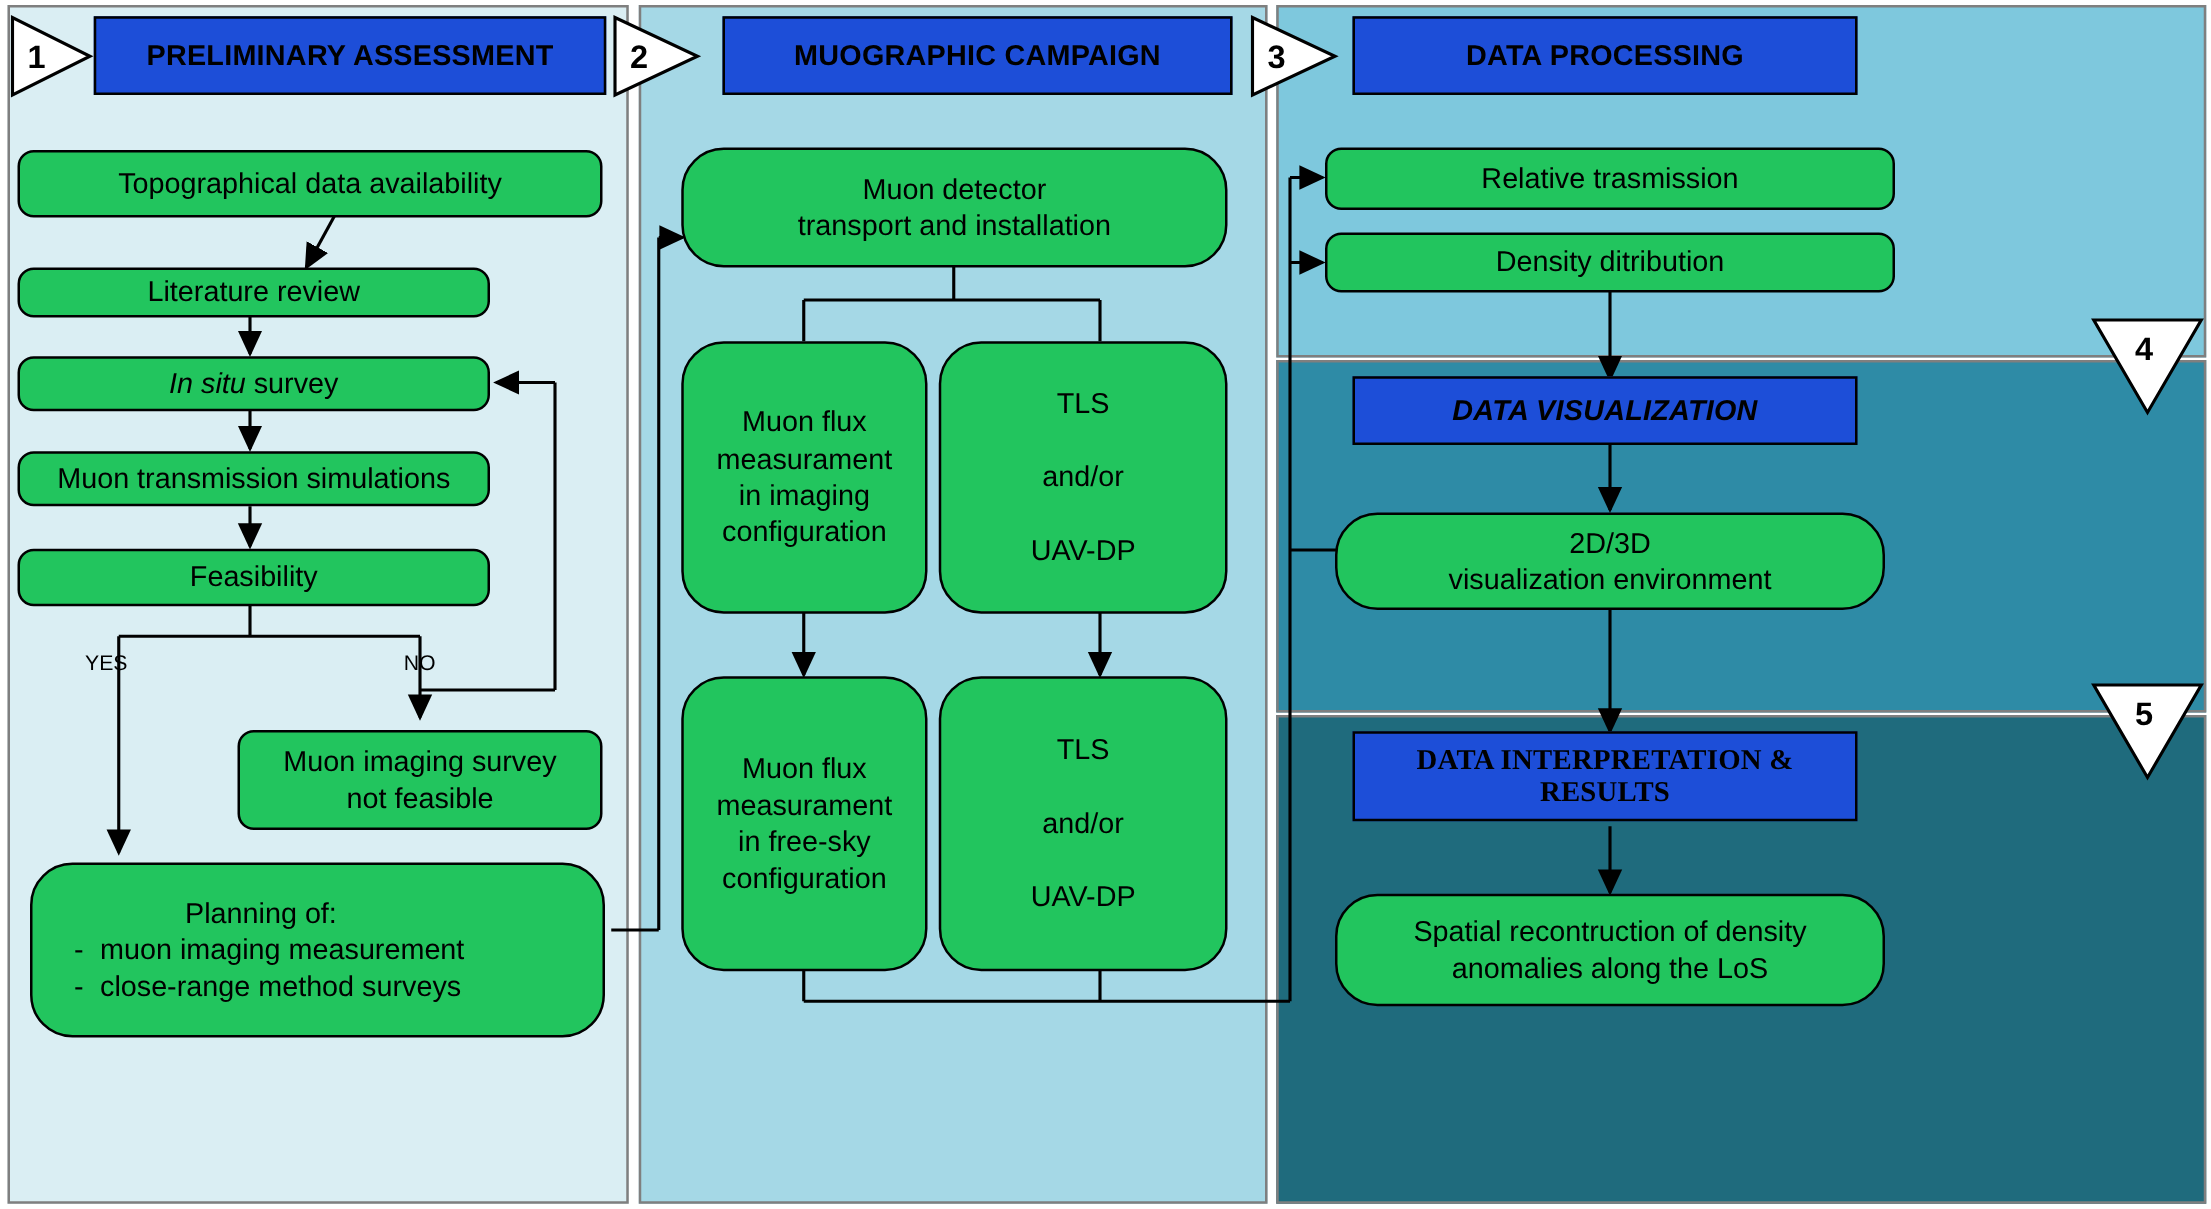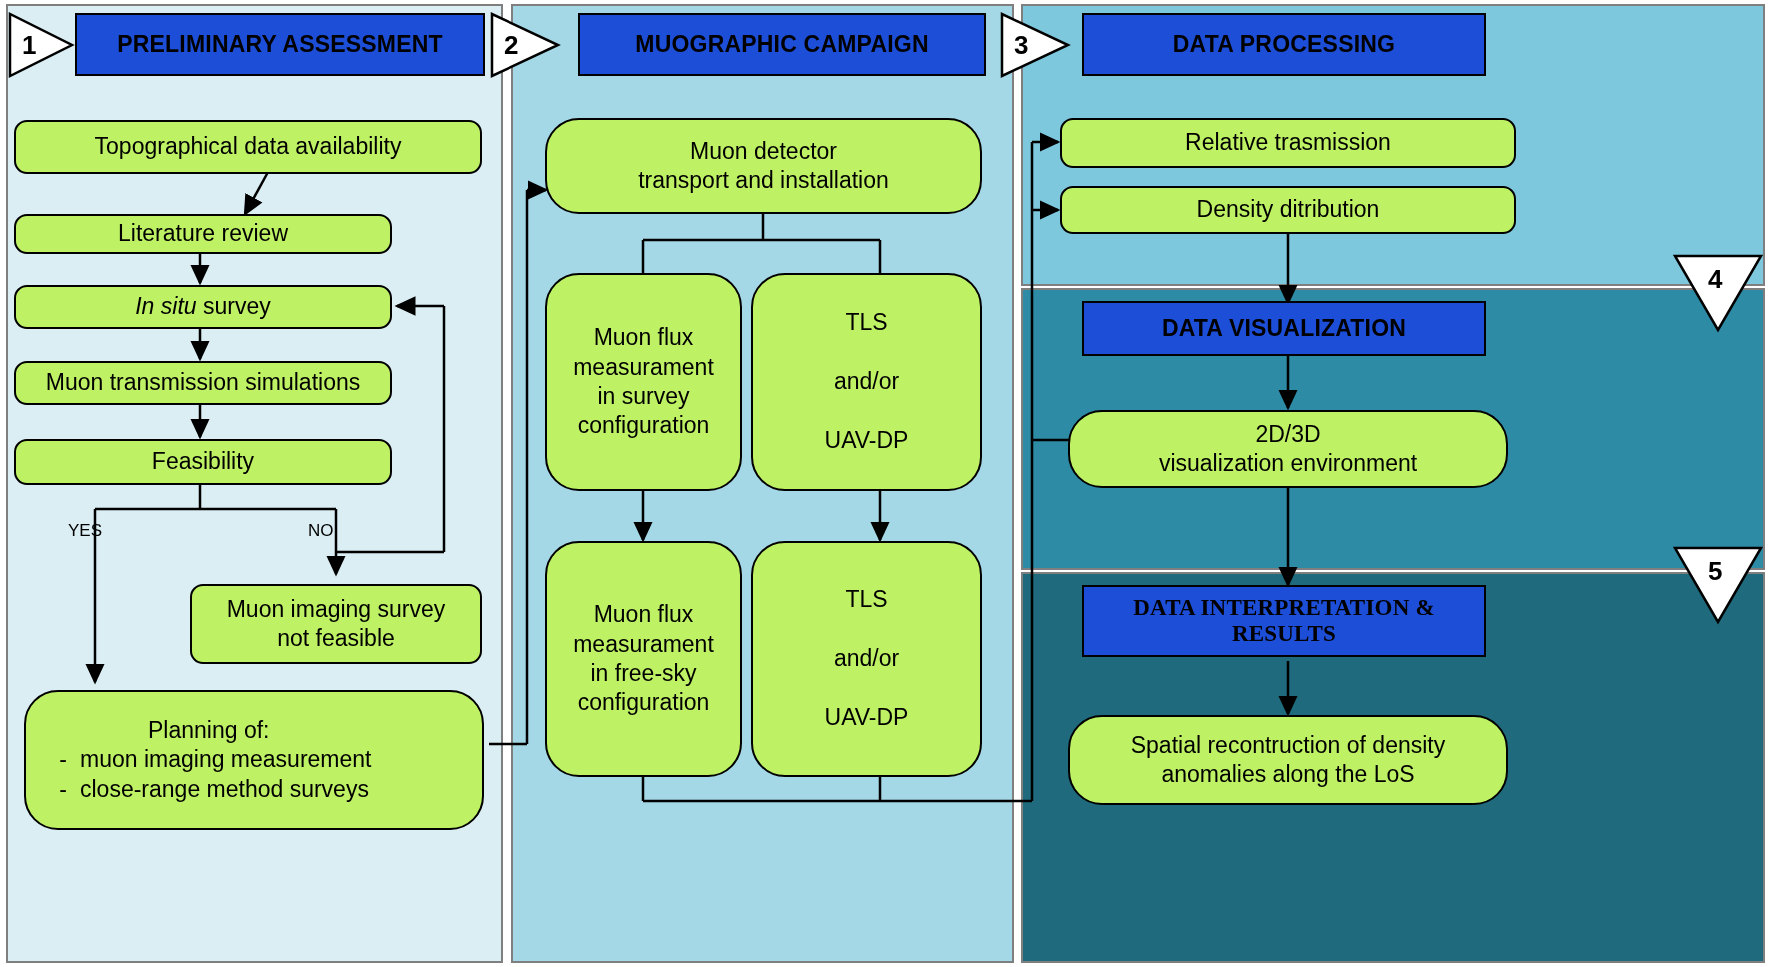--- a/index.html
+++ b/index.html
@@ -14,25 +14,25 @@
   #panel-4{left:1021px;top:288px;width:744px;height:282px;background:#2e8ba6;}
   #panel-5{left:1021px;top:572px;width:744px;height:391px;background:#1f6b7d;}
 
   
   .hdr{position:absolute;box-sizing:border-box;background:#1d4ed8;border:2.5px solid #000;
        display:flex;align-items:center;justify-content:center;text-align:center;
        font-weight:bold;color:#000;letter-spacing:.2px;line-height:1.15;}
   #hdr1{left:75px;top:13px;width:410px;height:63px;font-size:23px;}
   #hdr2{left:578px;top:13px;width:408px;height:63px;font-size:23px;}
   #hdr3{left:1082px;top:13px;width:404px;height:63px;font-size:23px;}
-  #hdr4{left:1082px;top:301px;width:404px;height:55px;font-size:23px;}
+  #hdr4{left:1082px;top:301px;width:404px;height:55px;font-size:23px;font-style:italic;}
   #hdr5{left:1082px;top:585px;width:404px;height:72px;font-size:23px;font-family:Liberation Serif, serif;}
 
   
-  .box{position:absolute;box-sizing:border-box;background:#bef264;border:2.5px solid #000;
+  .box{position:absolute;box-sizing:border-box;background:#22c55e;border:2.5px solid #000;
        border-radius:13px;display:flex;align-items:center;justify-content:center;
        text-align:center;font-size:23px;color:#000;line-height:1.28;padding:2px 8px;}
   .box.big{border-radius:34px;}
   .box.left-text{justify-content:flex-start;text-align:center;padding-left:20px;}
 
   .ylabel{position:absolute;font-size:17px;color:#000;}
 
   .plan-title{display:block;}
   .plan-row{display:flex;}
   .plan-dash{width:34px;flex:0 0 34px;}
@@ -153,21 +153,21 @@
 
   <div class="box" style="left:14px;top:285px;width:378px;height:44px;">
     <span><i>In situ</i><span> survey</span></span>
   </div>
 
   <div class="box" style="left:14px;top:361px;width:378px;height:44px;">Muon transmission simulations</div>
 
   <div class="box" style="left:14px;top:439px;width:378px;height:46px;">Feasibility</div>
 
   <div class="ylabel" style="left:68px;top:521px;">YES</div>
-  <div class="ylabel" style="left:308px;top:521px;">NO</div>
+  <div class="ylabel" style="left:323px;top:521px;">NO</div>
 
   <div class="box" style="left:190px;top:584px;width:292px;height:80px;">
     <div>
       <span>Muon imaging survey</span><br>
       <span>not feasible</span>
     </div>
   </div>
 
   <div class="box big left-text" style="left:24px;top:690px;width:460px;height:140px;">
     <div>
@@ -187,21 +187,21 @@
     <div>
       <span>Muon detector</span><br>
       <span>transport and installation</span>
     </div>
   </div>
 
   <div class="box big" style="left:545px;top:273px;width:197px;height:218px;">
     <div>
       <span>Muon flux</span><br>
       <span>measurament</span><br>
-      <span>in survey</span><br>
+      <span>in imaging</span><br>
       <span>configuration</span>
     </div>
   </div>
 
   <div class="box big" style="left:751px;top:273px;width:231px;height:218px;">
     <div>
       <span>TLS</span><br><br>
       <span>and/or</span><br><br>
       <span>UAV-DP</span>
     </div>

